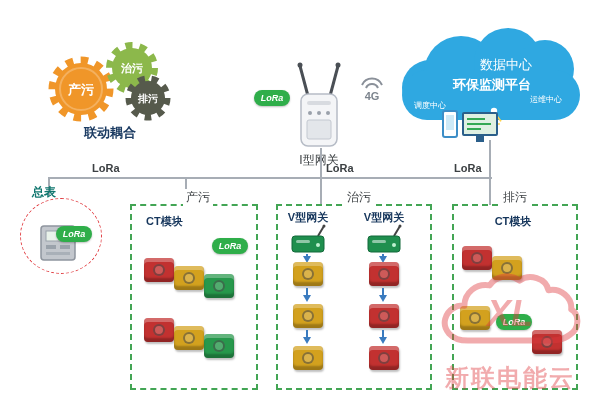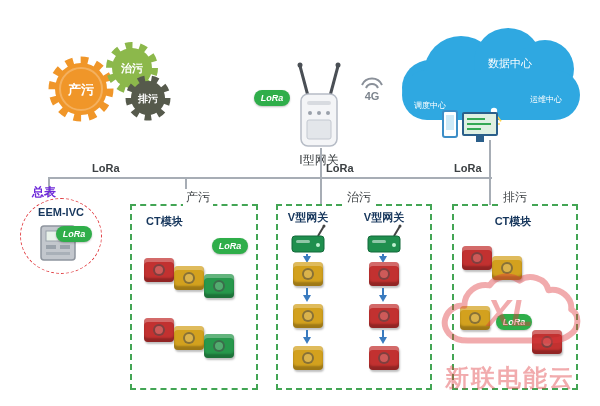--- a/index.html
+++ b/index.html
@@ -29,21 +29,21 @@
   .phone { position:absolute; width:16px; height:28px; background:#fff; border:2px solid #3d8ec7; border-radius:3px; z-index:6; }
   .phone::after { content:""; position:absolute; left:2px; top:3px; right:2px; bottom:6px; background:#cde9f7; }
   .monitor { position:absolute; width:36px; height:24px; background:#dff0e2; border:2px solid #2b5f8a; border-radius:2px; z-index:6; }
   .monitor::after { content:""; position:absolute; left:12px; top:22px; width:8px; height:6px; background:#2b5f8a; }
   .monitor i { position:absolute; display:block; background:#34a853; height:2px; }
   .wm { position:absolute; opacity:.42; z-index:8; pointer-events:none; }
   .wm-text { position:absolute; width:100%; text-align:center; color:#e0393e; font-weight:bold;
         font-size:24px; letter-spacing:2px; }
   .gear-caption { position:absolute; font-size:13px; font-weight:bold; color:#1c3c63; text-align:center; }
   .gw-label { position:absolute; font-size:12px; color:#3c4043; text-align:center; }
-  .meter-label { position:absolute; font-size:12px; font-weight:bold; color:#6d28d9; }
+  .meter-label { position:absolute; font-size:12px; font-weight:bold; color:#0f766e; }
 </style>
 </head>
 <body>
 
 <div id="stage">
 
   <svg class="abs" style="left:46px;top:54px" width="70" height="70" viewBox="0 0 70 70">
     <circle cx="35" cy="35" r="28" fill="none" stroke="#f09629" stroke-width="9" stroke-dasharray="7.3 7.3"></circle>
     <circle cx="35" cy="35" r="26" fill="#f09629"></circle>
     <circle cx="35" cy="35" r="21" fill="none" stroke="rgba(255,255,255,.25)" stroke-width="2"></circle>
@@ -52,20 +52,21 @@
   <svg class="abs" style="left:104px;top:40px" width="56" height="56" viewBox="0 0 56 56">
     <circle cx="28" cy="28" r="22" fill="none" stroke="#8cb84b" stroke-width="8" stroke-dasharray="6.9 6.9"></circle>
     <circle cx="28" cy="28" r="20" fill="#8cb84b"></circle>
     <text x="28" y="32" text-anchor="middle" font-size="11" font-weight="bold" fill="#ffffff">治污</text>
   </svg>
   <svg class="abs" style="left:124px;top:74px" width="48" height="48" viewBox="0 0 48 48">
     <circle cx="24" cy="24" r="19" fill="none" stroke="#565a4c" stroke-width="7" stroke-dasharray="6.6 6.6"></circle>
     <circle cx="24" cy="24" r="17" fill="#565a4c"></circle>
     <text x="24" y="28" text-anchor="middle" font-size="10" font-weight="bold" fill="#ffffff">排污</text>
   </svg>
+  <div class="gear-caption" style="left:50px;top:124px;width:120px">联动耦合</div>
 
   <svg class="abs" style="left:292px;top:58px" width="54" height="92" viewBox="0 0 54 92">
     <line x1="16" y1="38" x2="8" y2="8" stroke="#4a4f55" stroke-width="3" stroke-linecap="round"></line>
     <circle cx="8" cy="7" r="2.5" fill="#4a4f55"></circle>
     <line x1="38" y1="38" x2="46" y2="8" stroke="#4a4f55" stroke-width="3" stroke-linecap="round"></line>
     <circle cx="46" cy="7" r="2.5" fill="#4a4f55"></circle>
     <rect x="9" y="36" width="36" height="52" rx="7" fill="#f4f5f7" stroke="#b6bcc6" stroke-width="1.5"></rect>
     <rect x="15" y="43" width="24" height="4" rx="2" fill="#d8dbe0"></rect>
     <circle cx="18" cy="55" r="2" fill="#9aa1ab"></circle>
     <circle cx="27" cy="55" r="2" fill="#9aa1ab"></circle>
@@ -79,23 +80,24 @@
     <text x="14" y="26" text-anchor="middle" font-size="11" font-weight="bold" fill="#7d858e">4G</text>
   </svg>
   <div class="gw-label" style="left:289px;top:152px;width:60px">I型网关</div>
 
   <div class="abs" style="left:396px;top:20px;width:190px;height:128px">
     <i class="cc" style="left:6px;top:40px;width:56px;height:56px"></i>
     <i class="cc" style="left:28px;top:16px;width:74px;height:74px"></i>
     <i class="cc" style="left:78px;top:8px;width:68px;height:68px"></i>
     <i class="cc" style="left:120px;top:20px;width:58px;height:58px"></i>
     <i class="cbase" style="left:6px;top:50px;width:178px;height:50px"></i>
-    <div class="cloud-text" style="left:92px;top:36px;font-size:11px">数据中心</div>
+    <div class="cloud-text" style="left:84px;top:36px;font-size:13px">数据中心</div>
     <div class="cloud-text" style="left:18px;top:80px;font-size:8px">调度中心</div>
     <div class="cloud-text" style="left:134px;top:74px;font-size:8px">运维中心</div>
+    <div class="cloud-text" style="left:32px;top:56px;width:128px;font-size:13px;font-weight:bold">环保监测平台</div>
     <svg class="abs" style="left:84px;top:86px" width="28" height="24" viewBox="0 0 28 24">
       <line x1="14" y1="6" x2="5" y2="18" stroke="#ffd24a" stroke-width="1.5"></line>
       <line x1="14" y1="6" x2="23" y2="18" stroke="#ffd24a" stroke-width="1.5"></line>
       <line x1="5" y1="18" x2="23" y2="18" stroke="#ffd24a" stroke-width="1.5"></line>
       <circle cx="14" cy="5" r="3.2" fill="#fff"></circle>
       <circle cx="5" cy="18" r="3.2" fill="#fff"></circle>
       <circle cx="23" cy="18" r="3.2" fill="#fff"></circle>
     </svg>
   </div>
   <div class="phone" style="left:442px;top:110px"></div>
@@ -109,21 +111,20 @@
   <div class="line" style="left:48px;top:177px;width:2px;height:18px"></div>
   <div class="line" style="left:185px;top:177px;width:2px;height:28px"></div>
   <div class="line" style="left:320px;top:148px;width:2px;height:57px"></div>
   <div class="line" style="left:489px;top:140px;width:2px;height:65px"></div>
   <div class="bus-label" style="left:92px;top:162px">LoRa</div>
   <div class="bus-label" style="left:326px;top:162px">LoRa</div>
   <div class="bus-label" style="left:454px;top:162px">LoRa</div>
 
   <div class="meter-label" style="left:32px;top:184px">总表</div>
   <div class="ellipse" style="left:20px;top:198px;width:82px;height:76px"></div>
-  <div class="lbl-navy" style="left:20px;top:206px;width:82px;text-align:center">EEM-IVC</div>
   <svg class="abs" style="left:38px;top:222px" width="40" height="42" viewBox="0 0 40 42">
     <rect x="3" y="4" width="34" height="34" rx="3" fill="#c3c7cd" stroke="#8f959e" stroke-width="1.5"></rect>
     <rect x="8" y="9" width="24" height="10" fill="#e9f2ea" stroke="#9aa2ab"></rect>
     <rect x="8" y="23" width="10" height="4" fill="#9aa2ab"></rect>
     <rect x="22" y="23" width="10" height="4" fill="#9aa2ab"></rect>
     <rect x="8" y="30" width="24" height="3" fill="#a9b0b8"></rect>
   </svg>
   <div class="lora" style="left:56px;top:226px">LoRa</div>
 
   <div class="zone" style="left:130px;top:204px;width:128px;height:186px"></div>

